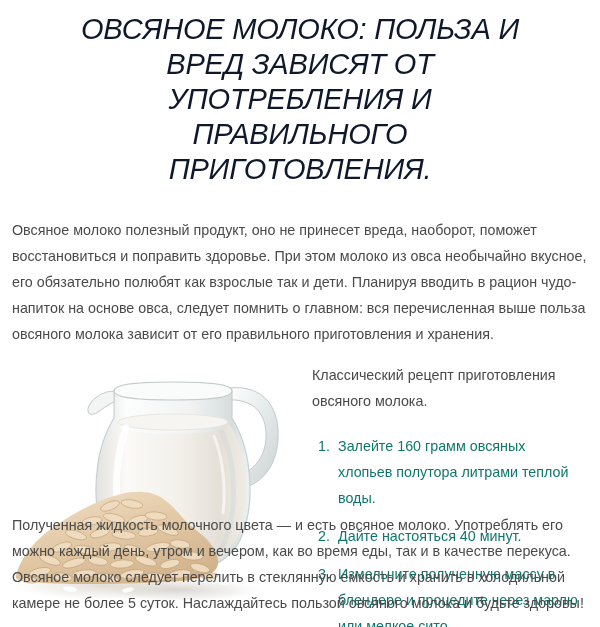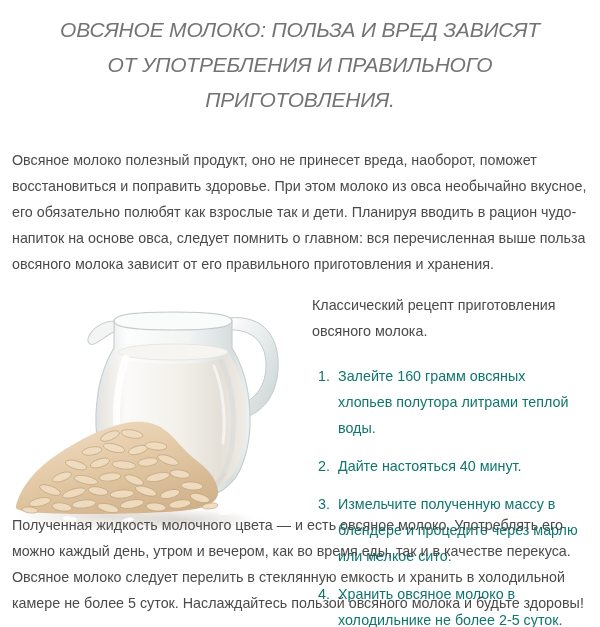--- a/index.html
+++ b/index.html
@@ -20,26 +20,26 @@
     position: relative;
     width: 600px;
     height: 627px;
     box-sizing: border-box;
   }
 
   
   .title {
     margin: 0;
     padding: 12px 58px 0 58px;
-    font-size: 21px;
+    font-size: 29px;
     line-height: 35px;
     font-style: italic;
     font-weight: normal;
     text-align: center;
-    color: #737373;
+    color: #0f172a;
     letter-spacing: -0.2px;
     white-space: pre-line;
   }
 
   
   .para {
     margin: 0;
     padding: 0 12px 0 12px;
     font-size: 14.3px;
     line-height: 26px;

